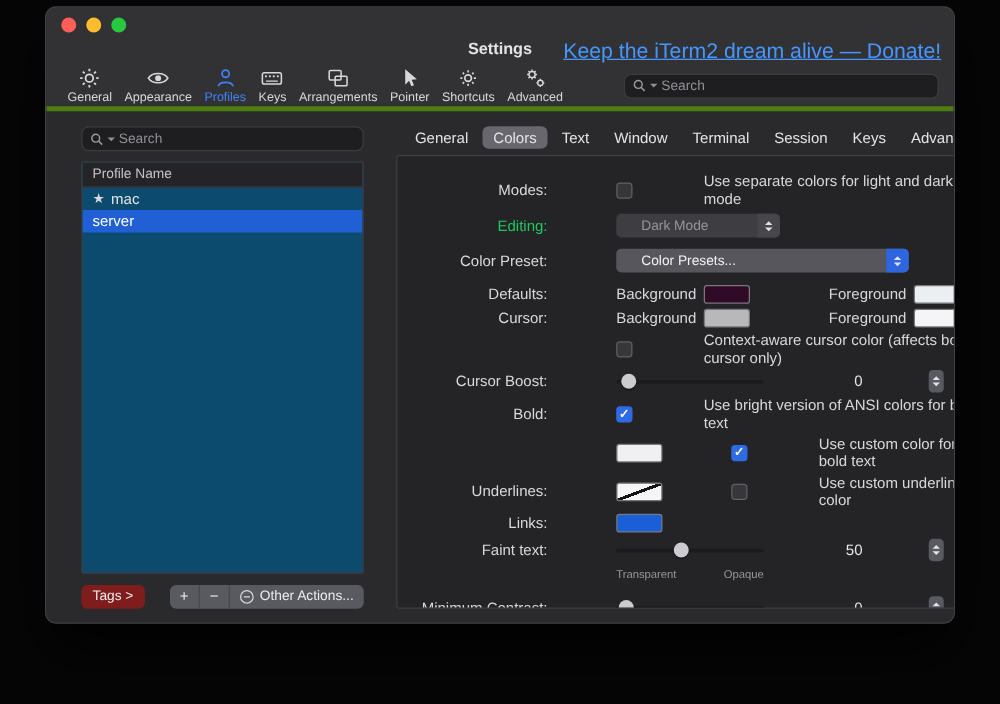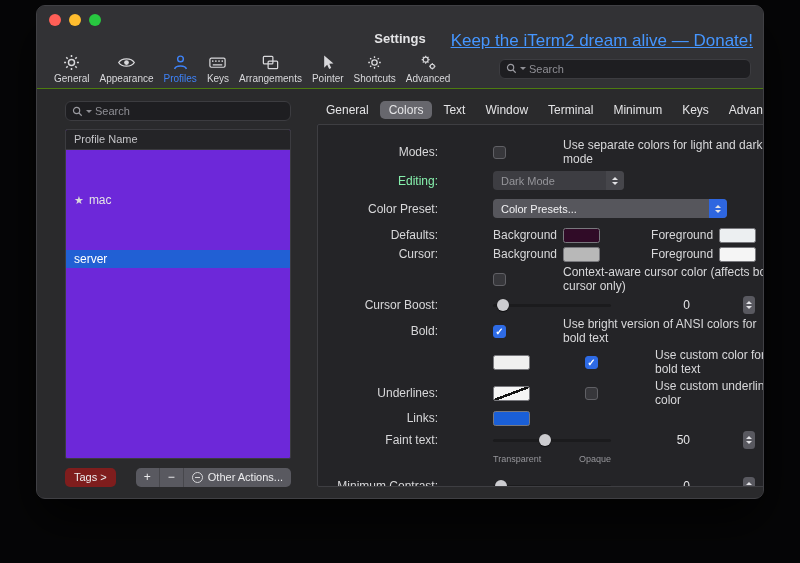--- a/index.html
+++ b/index.html
@@ -4,21 +4,21 @@
 <style>
   * { margin:0; padding:0; box-sizing:border-box; }
   html,body { width:800px; height:563px; background:#060607; font-family:"Liberation Sans", sans-serif; overflow:hidden; }
   body { position:relative; }
 
   .window { position:absolute; left:36px; top:5px; width:728px; height:494px;
             background:#2a2a2c; border-radius:9px; overflow:hidden;
             border:1px solid #404044; box-shadow:0 22px 48px rgba(0,0,0,.75); }
 
   
-  .chrome { background:#323235; border-bottom:1px solid #4d7c0f; height:83px; position:relative; }
+  .chrome { background:#323235; border-bottom:4px solid #4d7c0f; height:83px; position:relative; }
   .titlebar { height:22px; position:relative; }
   .lights { position:absolute; left:12px; top:8px; display:flex; gap:8px; }
   .light { width:12px; height:12px; border-radius:50%; }
   .light.red { background:#ff5f57; }
   .light.yellow { background:#febc2e; }
   .light.green { background:#28c840; }
   .titlerow { height:20px; position:relative; display:flex; align-items:center; justify-content:center; }
   .wtitle { font-size:13px; font-weight:bold; color:#e4e4e6; }
   .donate { position:absolute; right:10px; top:3px; font-size:17px; color:#4596ff; text-decoration:underline; }
 
@@ -33,22 +33,22 @@
                      font-family:"Liberation Sans", sans-serif; }
   .searchbox input::placeholder { color:#8f8f95; }
   .search-caret { width:0; height:0; border-left:3px solid transparent; border-right:3px solid transparent;
                   border-top:3.5px solid #8f8f95; }
 
   
   .main { display:flex; height:calc(100% - 84px); background:#2a2a2c; }
 
   .sidebar { flex:0 0 266px; padding:12px 12px 10px 28px; display:flex; flex-direction:column; }
   .sb-search { width:100%; margin-bottom:8px; }
-  .plist { flex:1; background:#6d28d9; border:1px solid #3c3c40; border-radius:2px; overflow:hidden;
-           display:flex; flex-direction:column;gap:41px; }
+  .plist { flex:1; background:#0c4a6e; border:1px solid #3c3c40; border-radius:2px; overflow:hidden;
+           display:flex; flex-direction:column; }
   .plist-header { height:20px; line-height:19px; padding-left:8px; font-size:11px; color:#c4c4c8;
                   background:#242427; border-bottom:1px solid #3a3a3e; }
   .plist-row { height:18px; line-height:18px; padding-left:8px; font-size:12px; color:#e4e4e6; display:flex; align-items:center; }
   .plist-row.selected { background:#2160d4; color:#ffffff; }
   .star { margin-right:5px; font-size:11px; color:#d8d8da; }
 
   .sb-footer { margin-top:8px; display:flex; align-items:center; height:20px; }
   .tags-btn { padding:0 9px; height:19px; line-height:18px; background:#7f1d1d; border-radius:5px;
               font-size:11px; color:#ececee; }
   .seg { margin-left:auto; display:flex; height:19px; background:#595960; border-radius:5px; overflow:hidden; }
@@ -64,41 +64,41 @@
   .tab { padding:2px 9px; font-size:12px; color:#e4e4e6; border-radius:5px; white-space:nowrap; }
   .tab.selected { background:#67676d; }
 
   .panel { flex:1; background:#242427; border:1px solid #3e3e42; border-radius:2px;
            padding:13px 12px 4px 8px; overflow:hidden; position:relative; }
 
   .prow { display:flex; align-items:center; margin-bottom:5px; min-height:16px;gap:47px; }
   .prow.tight { margin-bottom:3px; }
   .prow.loose { margin-bottom:9px; }
   .plabel { flex:0 0 112px; text-align:right; margin-right:8px; font-size:12px; color:#d8d8da; white-space:nowrap; }
-  .plabel.dim { color:#86efac; }
+  .plabel.dim { color:#22c55e; }
 
   .cb { width:13px; height:13px; border-radius:3px; background:#37373b; border:1px solid #606065; flex:none; }
   .cb.checked { background:#2e6be5; border-color:#2e6be5; color:#fff; font-size:10px; line-height:11px;
                 text-align:center; font-weight:bold; }
   .cb.checked::after { content:"\2713"; }
   .cblabel { margin-left:10px; font-size:12px; color:#d8d8da; }
 
-  .pop { height:19px; display:flex; align-items:center; border-radius:4px; font-size:11px; position:relative; padding-left:8px; }
+  .pop { height:19px; display:flex; align-items:center; border-radius:4px; font-size:11px; position:relative; padding-left:20px; }
   .pop.disabled { width:131px; background:#3d3d42; color:#95959a; }
   .pop.enabled { width:234px; background:#56565c; color:#f2f2f4; }
   .pop-cap { position:absolute; right:0; top:0; bottom:0; width:18px; border-radius:0 4px 4px 0;
              display:flex; flex-direction:column; align-items:center; justify-content:center; gap:2px; }
   .pop.enabled .pop-cap { background:#2e66e0; }
   .pop.disabled .pop-cap { background:#46464b; }
   .tri-up { width:0; height:0; border-left:3px solid transparent; border-right:3px solid transparent;
             border-bottom:3.6px solid #e2e2e5; }
   .tri-down { width:0; height:0; border-left:3px solid transparent; border-right:3px solid transparent;
               border-top:3.6px solid #e2e2e5; }
 
-  .pair { display:flex; margin-right:4px; }
+  .pair { display:flex; margin-right:16px; }
   .swlabel { font-size:12px; color:#d8d8da; margin-right:6px; }
   .swatch { width:37px; height:15px; border-radius:2.5px; border:1px solid #78787d; flex:none; }
   .swatch.checker { background-color:#ffffff;
     background-image:linear-gradient(45deg,#bfe3f7 25%,transparent 25%,transparent 75%,#bfe3f7 75%),
                      linear-gradient(45deg,#bfe3f7 25%,transparent 25%,transparent 75%,#bfe3f7 75%);
     background-size:8px 8px; background-position:0 0,4px 4px; }
   .swatch.diag { background:#f5f5f5 linear-gradient(to bottom right, transparent 45%, #141414 45%, #141414 55%, transparent 55%); }
 
   .slider { position:relative; width:118px; height:14px; flex:none; }
   .slider .track { position:absolute; left:0; right:0; top:6px; height:3px; border-radius:1.5px; background:#1b1b1d; }
@@ -263,21 +263,21 @@
       </div>
     </div>
 
     <div class="content">
       <div class="tabs">
         <div class="tab">General</div>
         <div class="tab selected">Colors</div>
         <div class="tab">Text</div>
         <div class="tab">Window</div>
         <div class="tab">Terminal</div>
-        <div class="tab">Minimum</div>
+        <div class="tab">Session</div>
         <div class="tab">Keys</div>
         <div class="tab">Advanced</div>
       </div>
 
       <div class="panel">
 
         <div class="prow">
           <span class="plabel">Modes:</span>
           <span class="cb"></span>
           <span class="cblabel">Use separate colors for light and dark mode</span>

